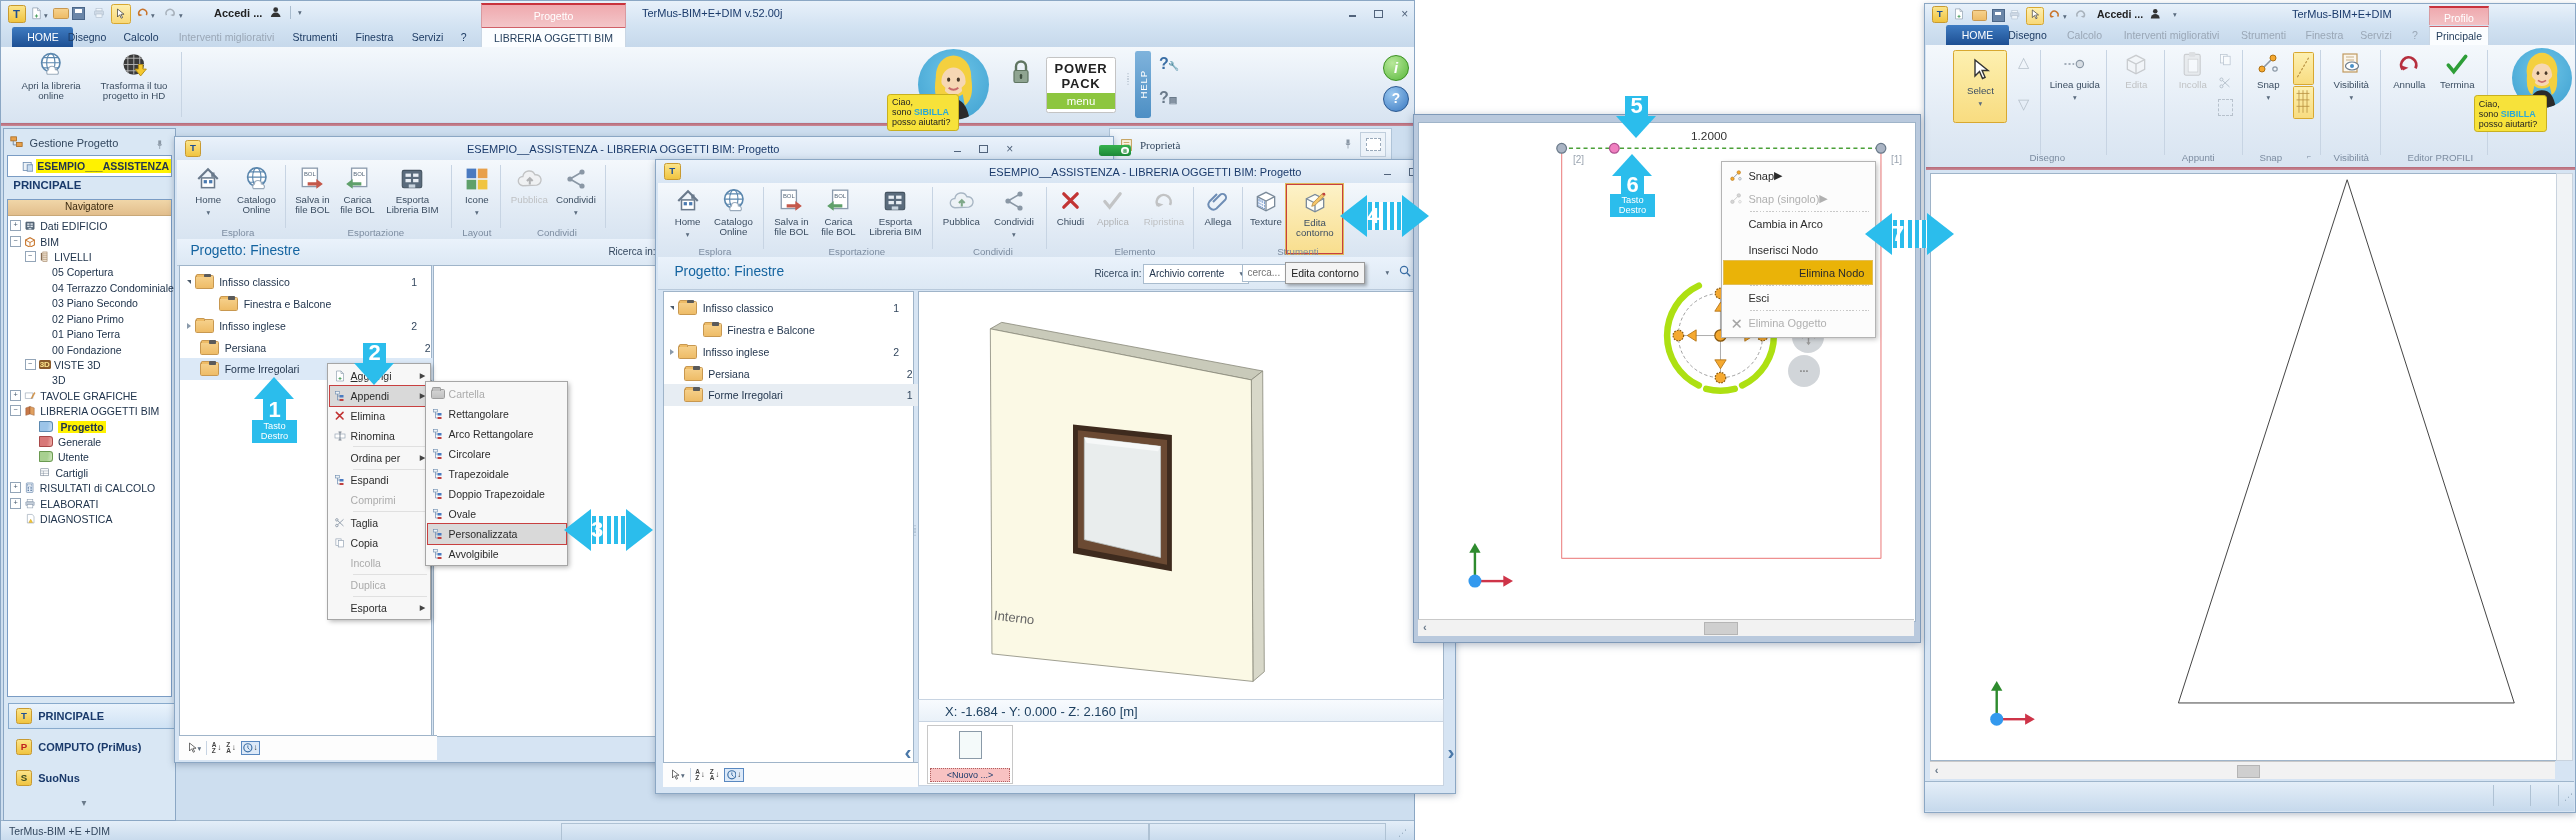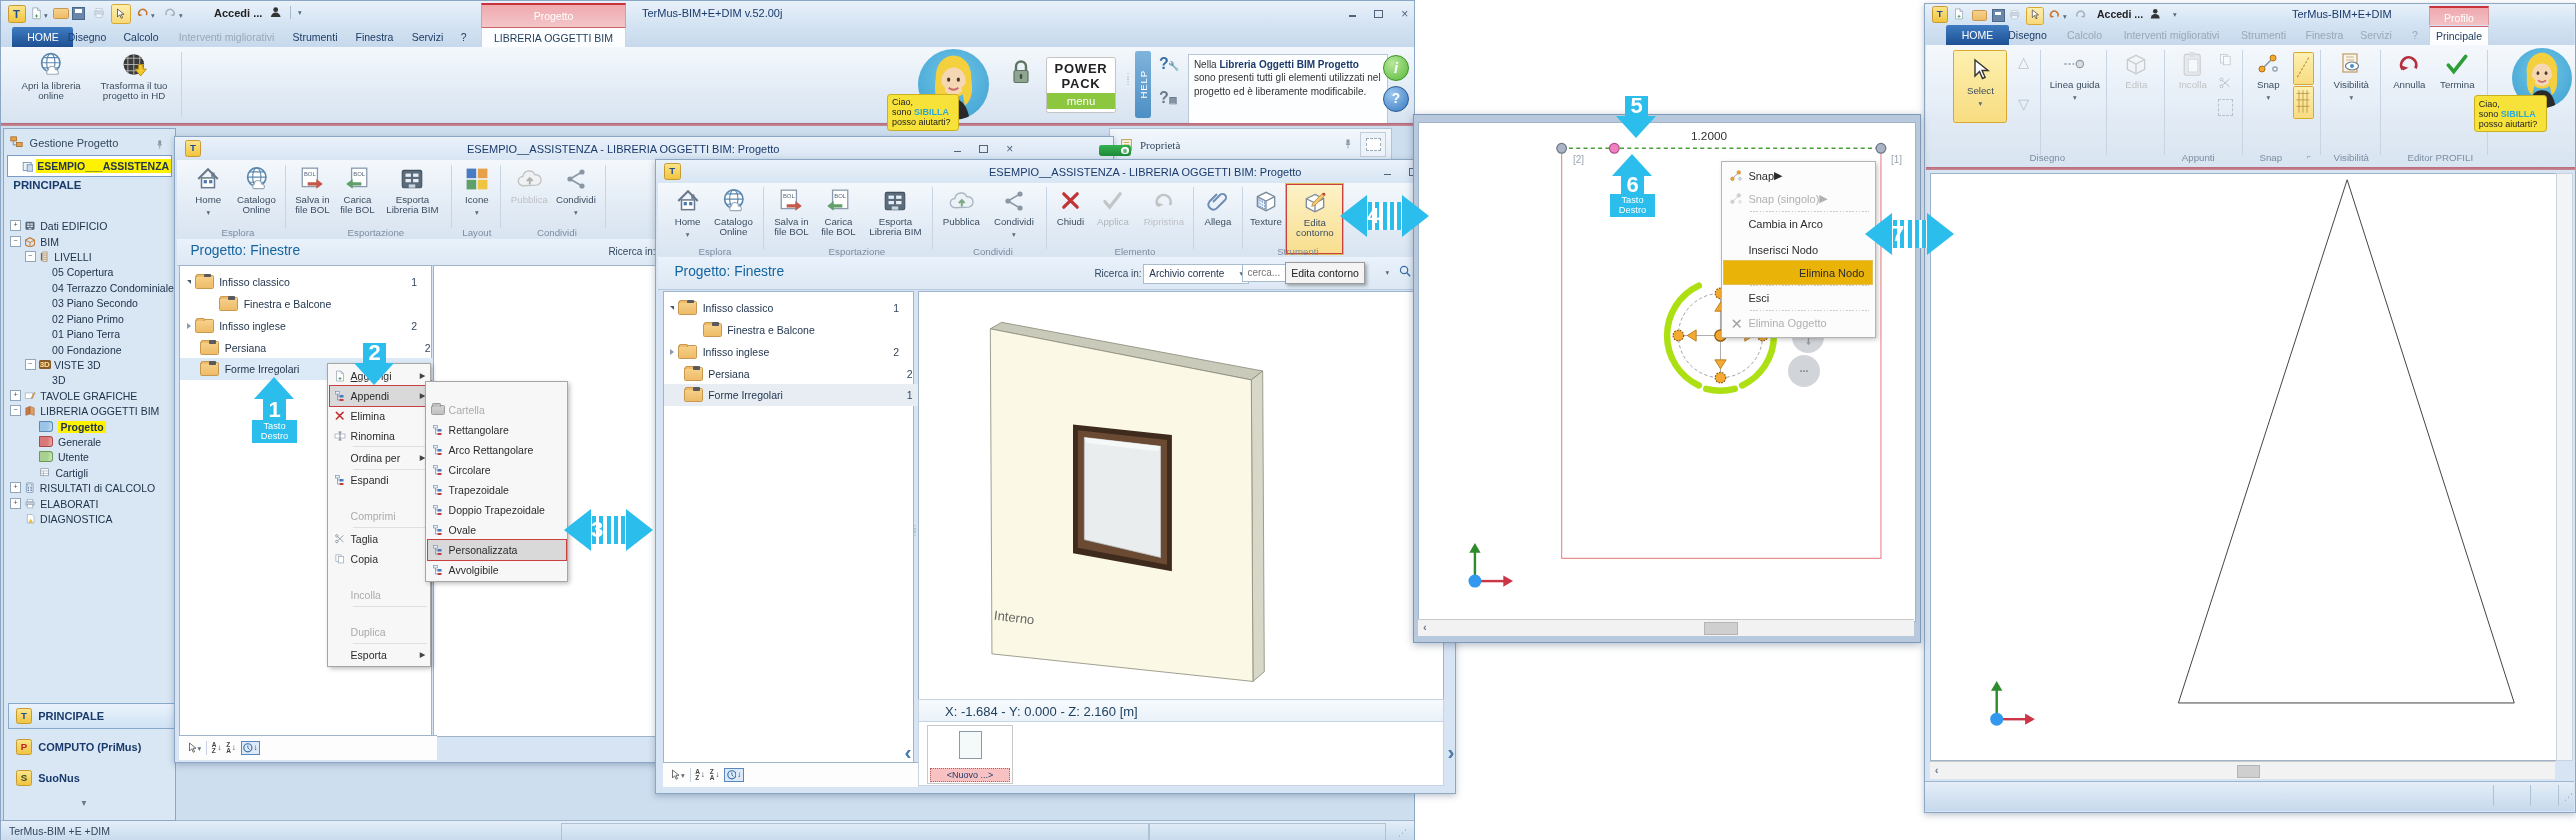--- a/index.html
+++ b/index.html
@@ -43,21 +43,21 @@
   .folder{width:17px;height:12px;background:linear-gradient(#F6D18C,#EEBC67);border:0.8px solid #C89850;
           border-radius:1.6px;position:relative;margin-right:5.7px;flex:none;}
   .folder:before{content:"";position:absolute;left:0;top:-2.4px;width:7.3px;height:2.4px;background:#EEBC67;
           border:0.8px solid #C89850;border-bottom:none;border-radius:1.6px 1.6px 0 0;}
   .folder.open:after{content:"";position:absolute;right:1.6px;top:-1.6px;width:7.3px;height:3.2px;background:#5A5A5A;border-radius:0.8px;}
   
   .menu{position:absolute;background:#F7F7F7;border:0.8px solid #A6A6A6;box-shadow:2.4px 2.4px 4.9px rgba(0,0,0,.3);padding:1.6px;}
   .mi{display:flex;align-items:center;height:20px;font-size:10.5px;color:#2B2B2B;position:relative;padding-right:4.9px;}
   .mi .mico{width:21px;display:flex;align-items:center;justify-content:center;flex:none;}
   .mi .marr{position:absolute;right:3.2px;font-size:7.3px;color:#444;}
-  .mi.dis{color:#ABABAB;margin-top:16px;}
+  .mi.dis{color:#ABABAB;}
   .mi.hl{background:#D9D9D9;outline:0.8px solid #C84040;}
   .msep{height:0.8px;background:#E0E0E0;margin:0.8px 1.6px 0.8px 23px;}
   .mi u{text-decoration:underline;}
   
   .emenu{position:absolute;background:#FCFCFC;border:0.8px solid #B4B4B4;box-shadow:2.4px 2.4px 4.9px rgba(0,0,0,.25);padding:2.4px;}
   .emi{display:flex;align-items:center;height:23px;font-size:11px;color:#2B2B2B;position:relative;padding-right:8px;}
   .emi .mico{width:24px;display:flex;align-items:center;justify-content:center;flex:none;}
   .emi.dis{color:#B0B0B0;}
   .emi.hl{background:#eab308;outline:0.8px solid #E2BE56;justify-content:flex-end;}
   .esep{height:0.8px;margin:0.8px 3.2px 0.8px 26px;background:repeating-linear-gradient(90deg,#C9C9C9 0 1.6px,transparent 1.6px 3.2px);}
@@ -375,23 +375,20 @@
       <div style="font-size:13px;font-weight:bold;color:#222;letter-spacing:0.8px;margin-top:3.2px;">POWER</div>
       <div style="font-size:13px;font-weight:bold;color:#222;letter-spacing:0.8px;">PACK</div>
       <div style="margin-top:2.4px;background:#8DC63F;color:#fff;font-size:11.4px;height:16px;line-height:16px;">menu</div>
     </div>
     <div class="x" style="left:1123px;top:27.6px;color:#9AA8B6;font-size:8px;line-height:4.9px;">⋮<br>⋮</div>
     <div class="x" style="left:1134px;top:4px;width:16px;height:67px;background:linear-gradient(#7FB3DC,#4D8FC4);border-radius:2.4px;color:#fff;display:flex;align-items:center;justify-content:center;">
       <span style="writing-mode:vertical-rl;transform:rotate(180deg);font-size:9.7px;letter-spacing:0.8px;">HELP</span>
     </div>
     <div class="x" style="left:1158px;top:8px;font-size:16px;color:#3A6EA5;font-weight:bold;">?<span style="font-size:9px;color:#C89030;">🔧</span></div>
     <div class="x" style="left:1158px;top:42px;font-size:16px;color:#6A7A8A;font-weight:bold;">?<span style="font-size:9px;color:#6A7A8A;">▤</span></div>
-    <div class="x" style="left:1187px;top:6.5px;width:188px;height:62px;background:#FDFEFF;border:0.8px solid #B8C8D8;padding:3.2px 4.9px;font-size:10px;line-height:13.8px;color:#333;">
-      <span>Nella </span><b style="color:#1A3A6B">Libreria Oggetti BIM Progetto</b><span> sono presenti tutti gli elementi utilizzati nel progetto ed è liberamente modificabile.</span>
-    </div>
     <div class="x" style="left:1382px;top:8px;width:24px;height:24px;border-radius:50%;background:radial-gradient(circle at 35% 30%,#B8E89A,#58B83C);border:0.8px solid #3A9020;color:#fff;font-size:14.6px;font-style:italic;font-weight:bold;text-align:center;line-height:24px;">i</div>
     <div class="x" style="left:1382px;top:39px;width:24px;height:24px;border-radius:50%;background:radial-gradient(circle at 35% 30%,#9AC8F0,#3A78C0);border:0.8px solid #2A5890;color:#fff;font-size:13.8px;font-weight:bold;text-align:center;line-height:24px;">?</div>
   </div>
   <div class="redline" style="left:0;top:122px;width:1413px;"></div>
 
   <div class="x" style="left:1108px;top:127px;width:281px;height:31px;background:linear-gradient(#F2F7FC,#E2ECF6);border:0.8px solid #AFC4D8;display:flex;align-items:center;font-family:Liberation Serif, serif;">
     <svg width="13.8" height="13.8" style="margin:0 6.5px 0 9.7px" viewBox="0 0 17 17">
           <rect x="2" y="2" width="12" height="14" fill="#FBF4E4" stroke="#C09A50" stroke-width="1.2"></rect>
           <path d="M4.5,5.5h7M4.5,8.5h7M4.5,11.5h7" stroke="#C09A50" stroke-width="1"></path>
         </svg>
@@ -425,20 +422,23 @@
     </div>
     <div class="x" style="left:3.2px;top:26px;width:163px;height:19.5px;background:#fff;border:0.8px solid #7A9CC4;display:flex;align-items:center;text-align:center;">
       <svg width="12" height="12" style="margin:0 3.2px 0 14.6px" viewBox="0 0 11.7188 15">
             <rect x="1" y="3" width="10" height="10" fill="#EDF2F6" stroke="#6A8AB0"></rect>
             <rect x="6" y="6" width="7" height="8" fill="#C8DCF0" stroke="#6A8AB0"></rect>
           </svg>
       <span style="background:#FFF200;font-weight:bold;font-size:10.5px;padding:0.8px 1.6px;">ESEMPIO___ASSISTENZA</span>
     </div>
     <div class="x" style="left:9.7px;top:50px;font-weight:bold;font-size:11.4px;color:#1A3A6B;">PRINCIPALE</div>
 
+    <div class="x" style="left:3.2px;top:70px;width:163px;height:496px;background:#fff;border:0.8px solid #7A9CC4;overflow:hidden;">
+      <div style="height:14.6px;background:linear-gradient(#F0D6A8,#E2BE8C);border-bottom:0.8px solid #C8A878;text-align:center;font-size:10px;color:#3A2A10;line-height:14.6px;">Navigatore</div>
+    </div>
 
     <div class="navrow" style="top:89px;">
           <span class="exp">+</span>
           <svg width="12" height="11.4" viewBox="0 0 15 14">
             <use href="#i-bim"></use>
           </svg>
           <span style="margin-left:4px">Dati EDIFICIO</span>
         </div>
     <div class="navrow" style="top:105px;">
           <span class="exp">−</span>

